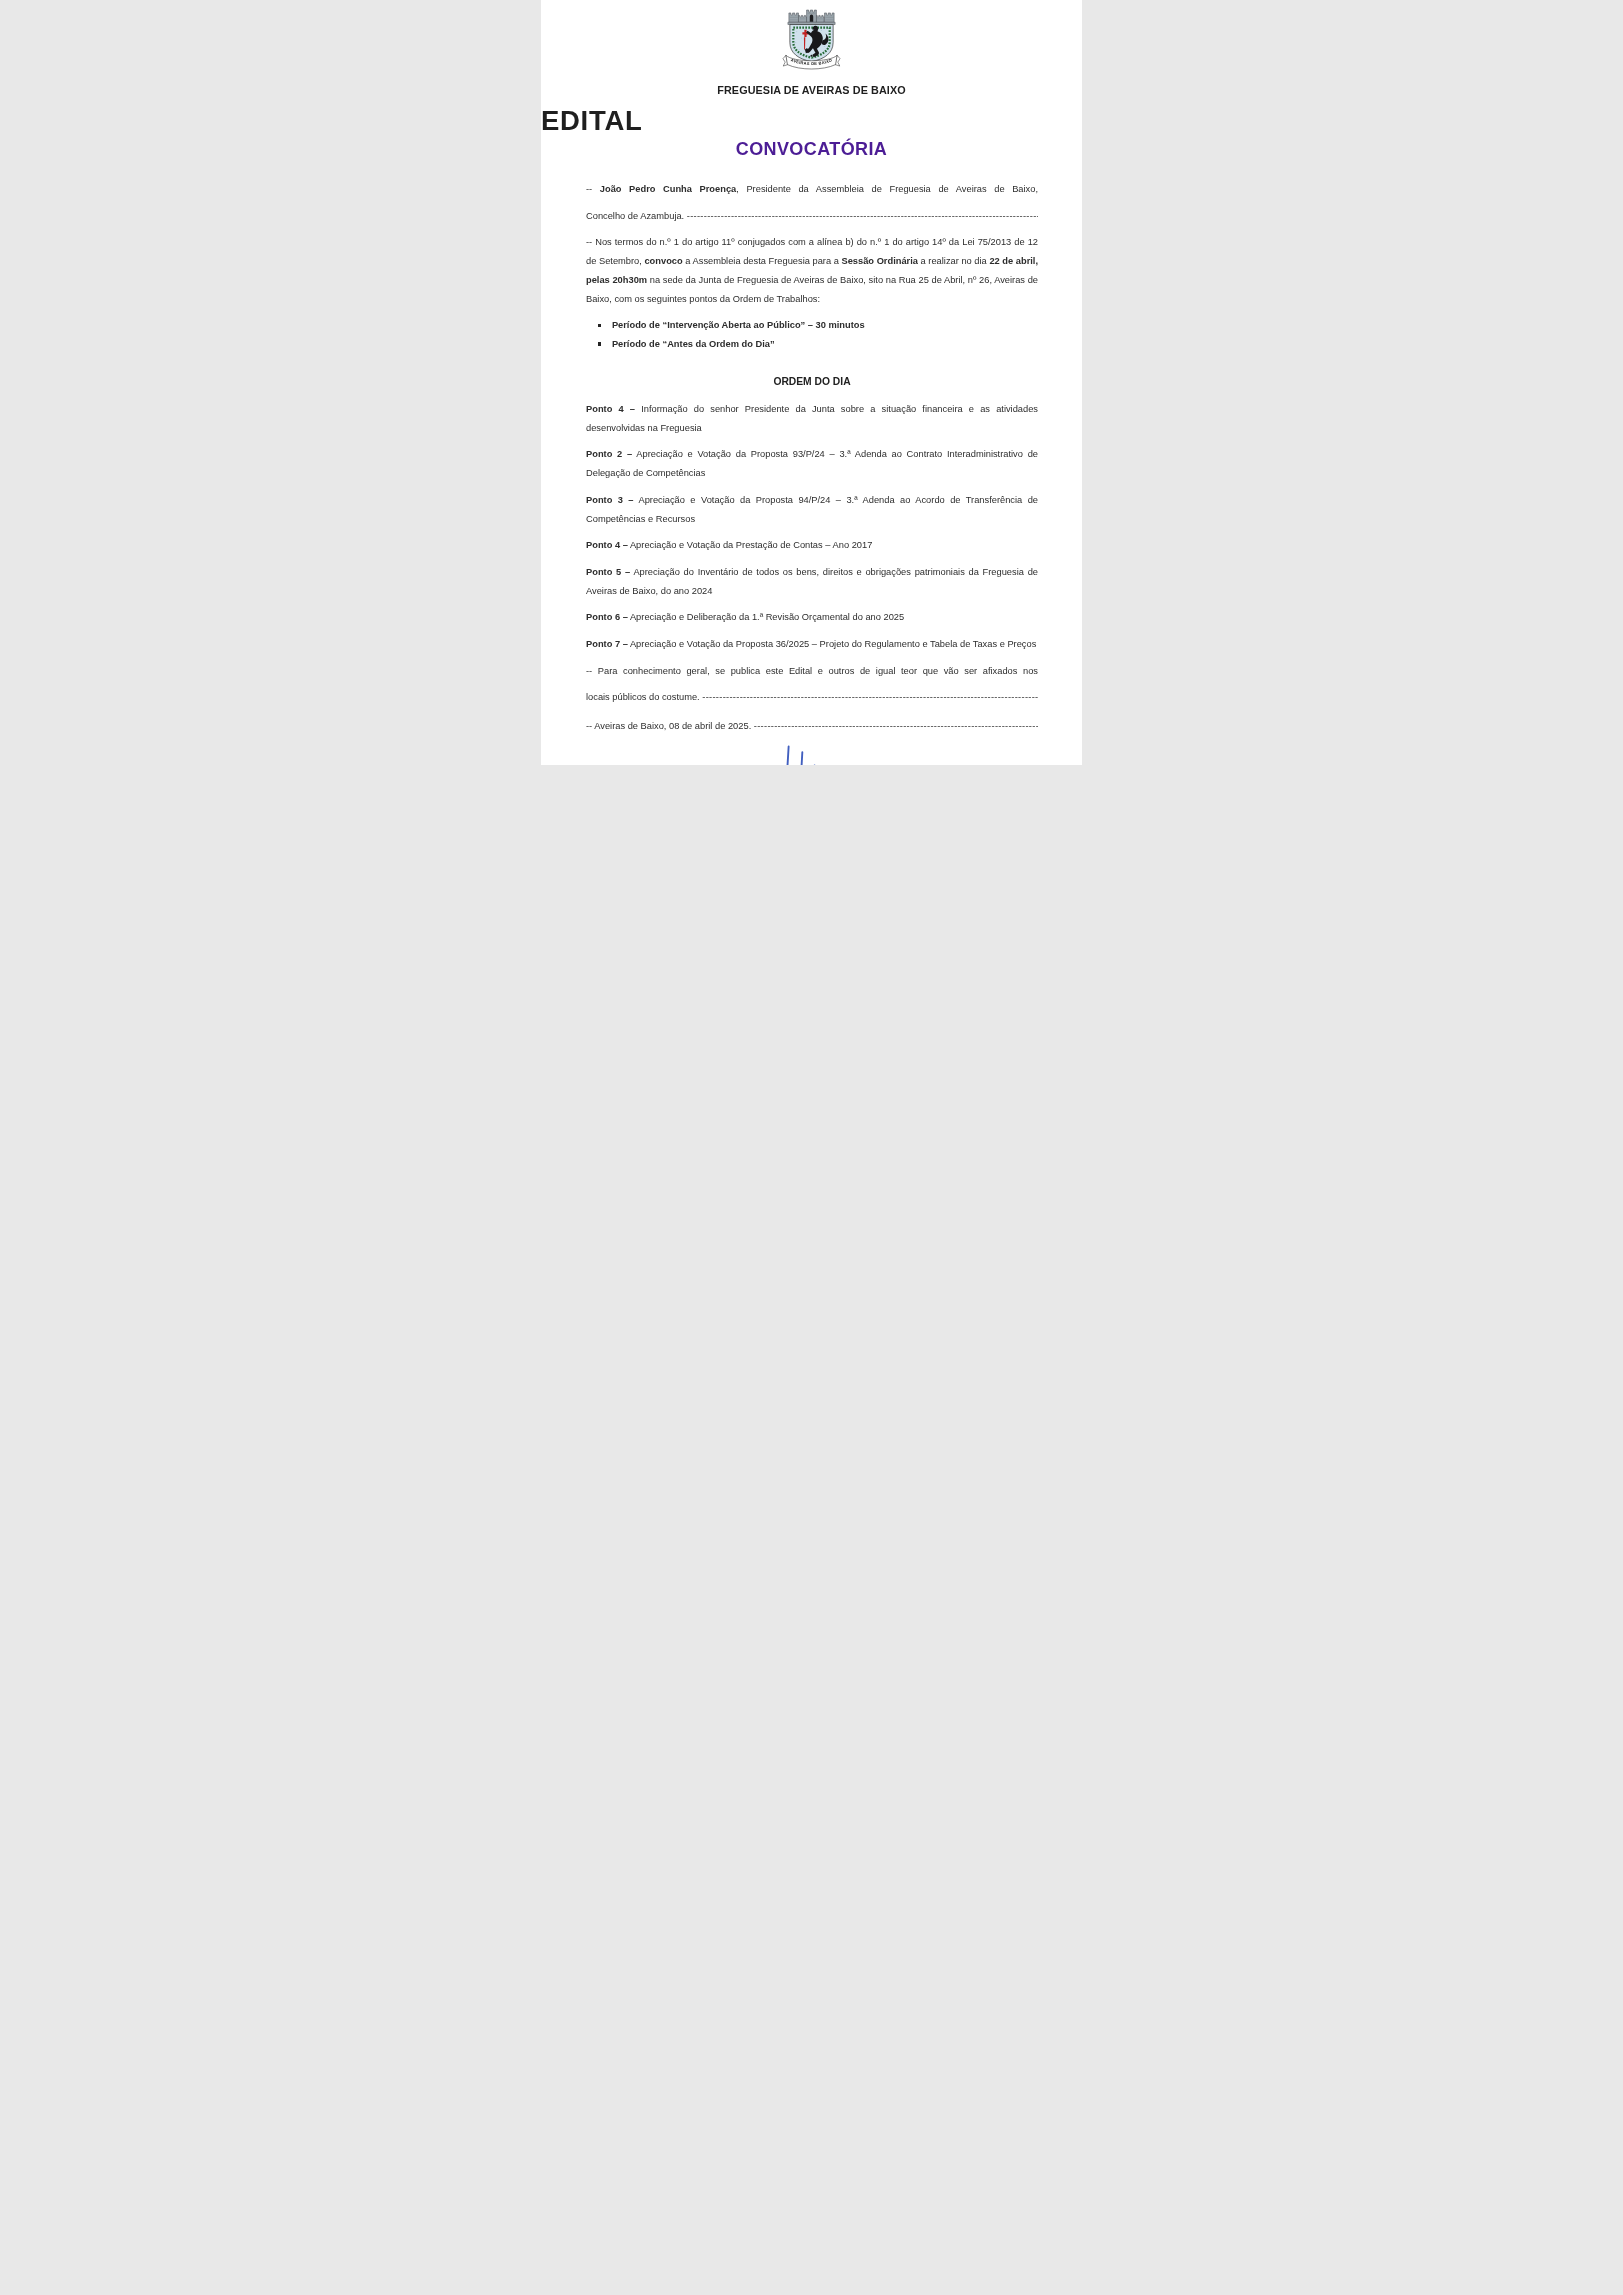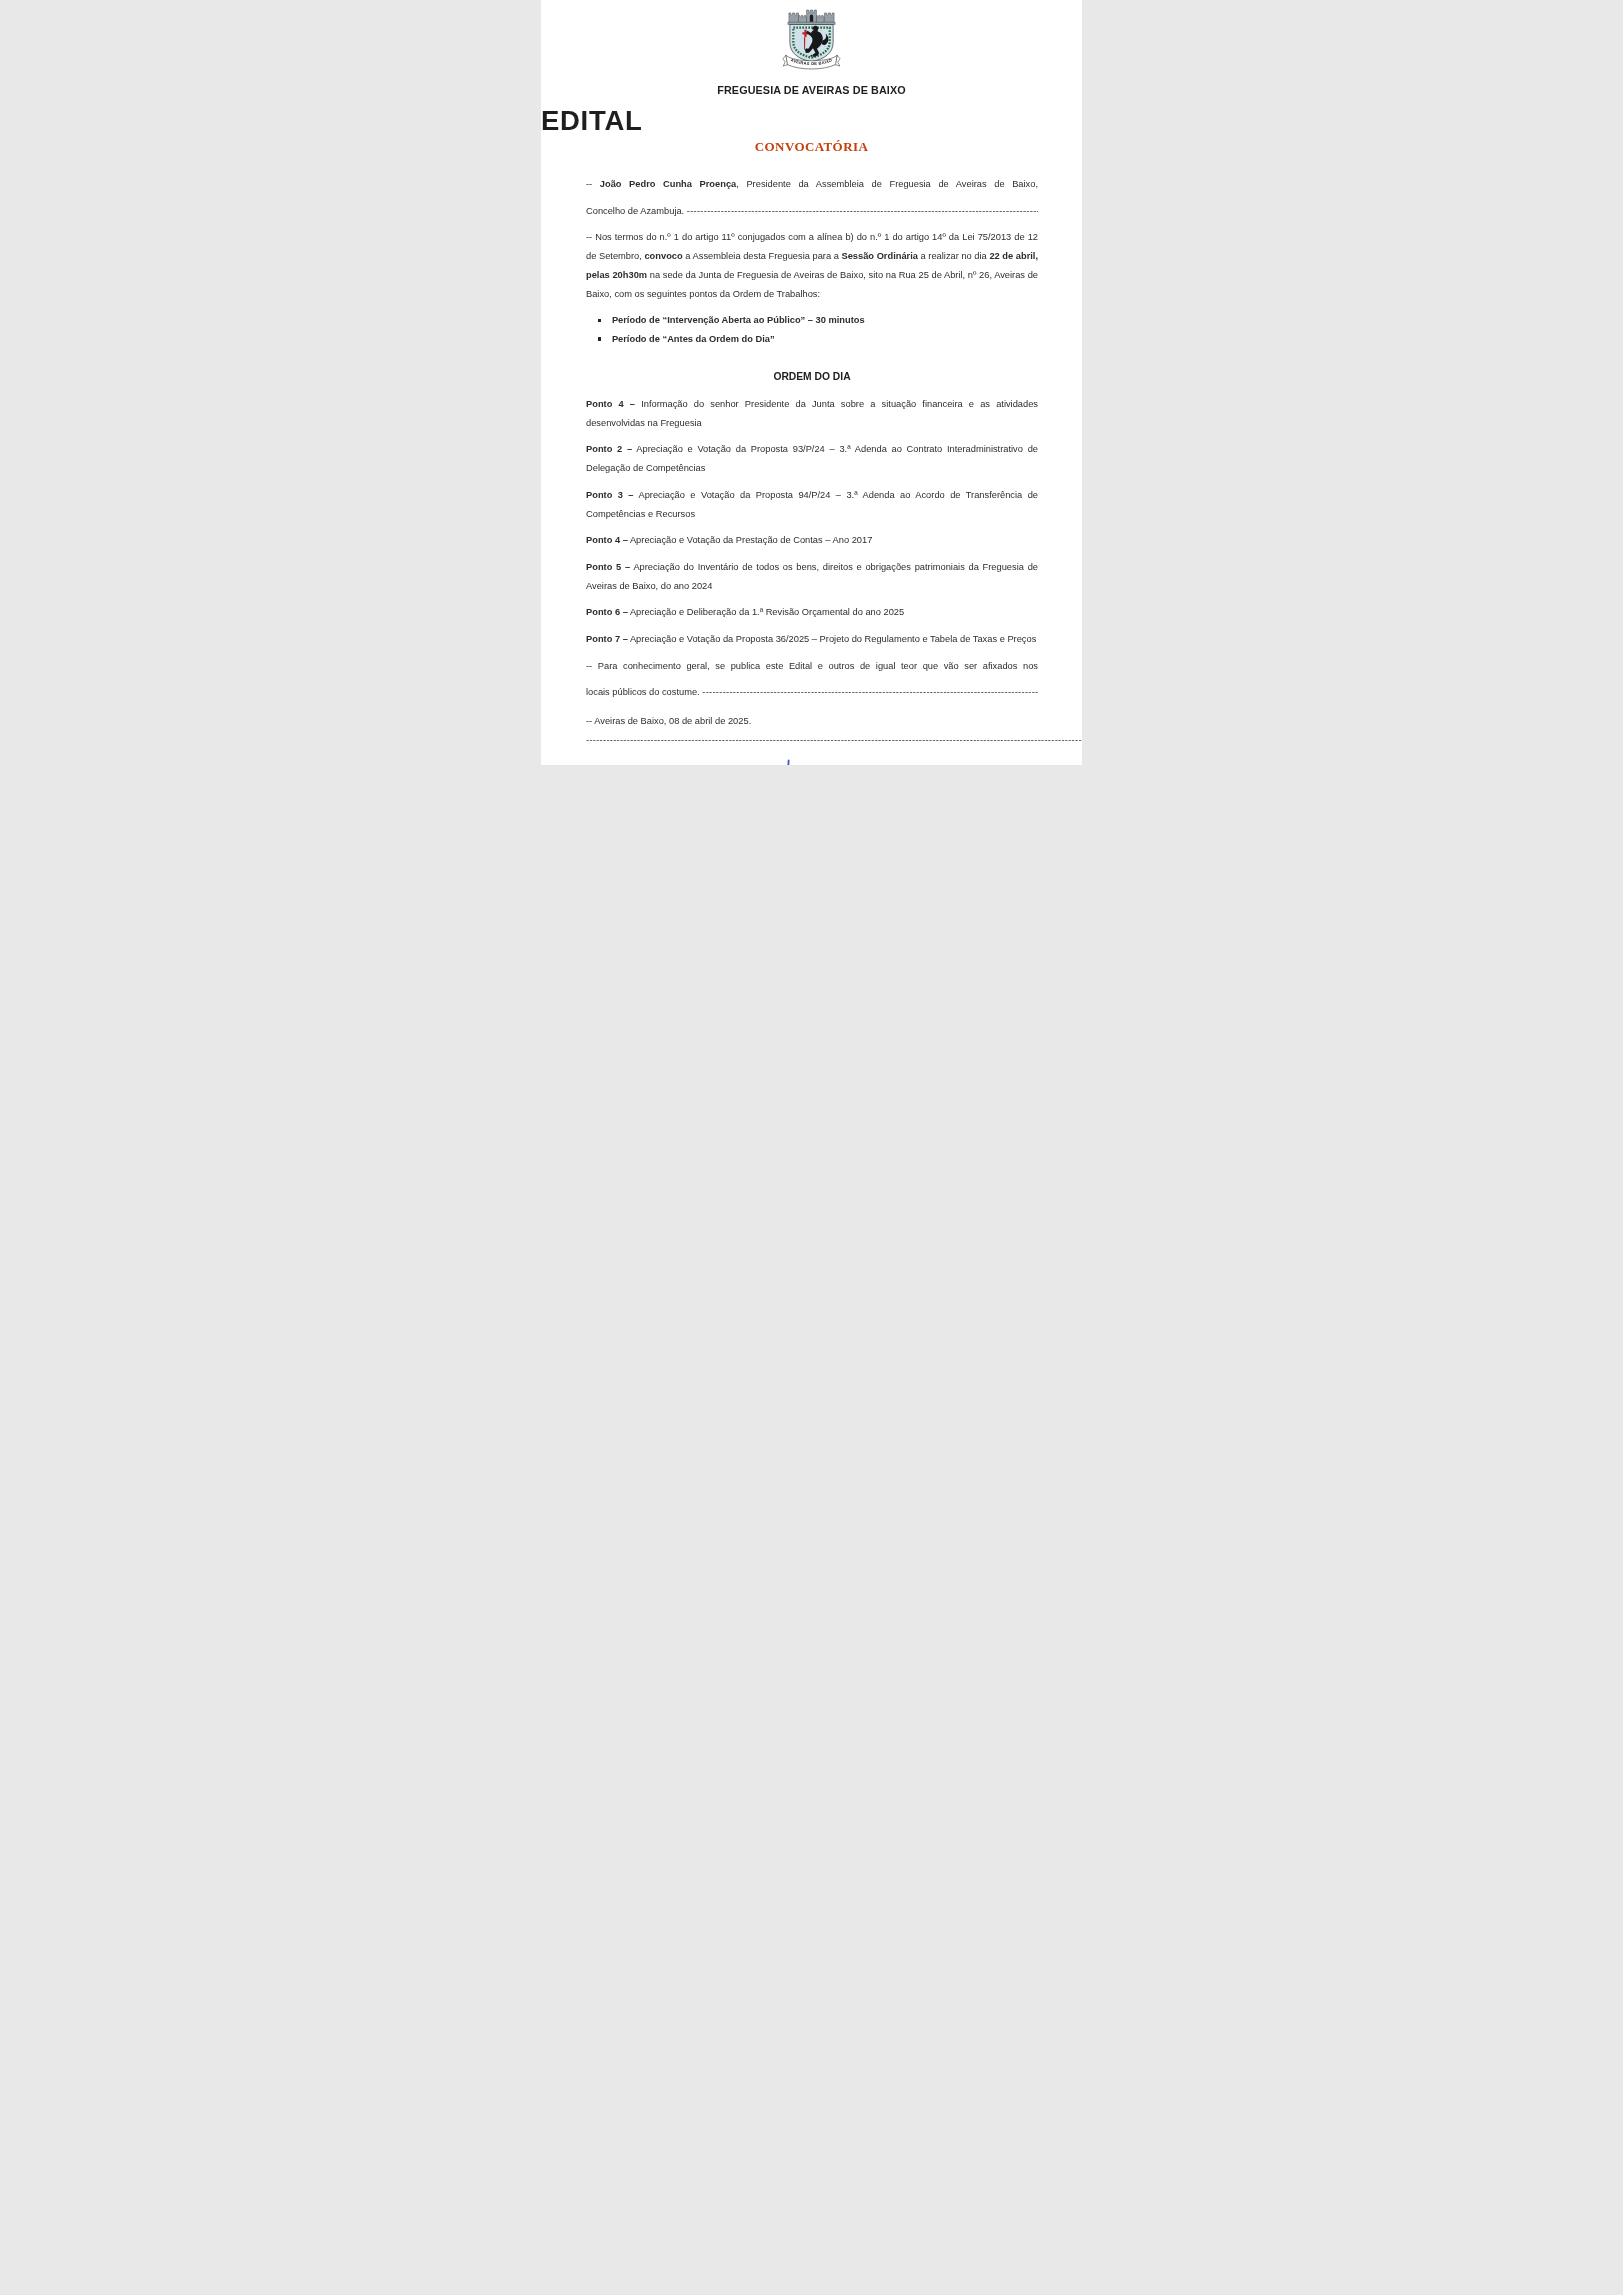--- a/index.html
+++ b/index.html
@@ -10,40 +10,40 @@
   }
   .content{padding:0 36px 0 37px;}
 
   .crest-wrap{text-align:center;padding-top:6.9px;height:72px;}
   .crest{width:59px;height:65px;}
 
   .org{ text-align:center;font-size:10.8px;font-weight:700;color:#1f1f1f;
         margin-top:4.9px;letter-spacing:0.1px;line-height:1.2;}
   .title{text-align:left;font-size:27.5px;font-weight:700;color:#1f1f1f;
         margin-top:9.8px;letter-spacing:0.7px;line-height:1;}
-  .subtitle{text-align:center;font-size:13px;font-weight:700;color:#c2410c;
-        margin-top:6.4px;letter-spacing:0.4px;line-height:1;font-family:Liberation Serif, serif;}
+  .subtitle{text-align:center;font-size:18px;font-weight:700;color:#4c1d95;
+        margin-top:6.4px;letter-spacing:0.4px;line-height:1;}
 
   .bodytext{margin-top:21.6px;font-size:9.3px;line-height:18.7px;}
   .para{margin:8px;text-align:justify;}
   .jline{text-align:justify;text-align-last:justify;}
   .fillline{display:flex;align-items:baseline;}
   .fillline .txt{white-space:pre;flex:0 0 auto;}
   .fill{flex:1 1 auto;overflow:hidden;white-space:nowrap;letter-spacing:0.3px;}
   .b{font-weight:700;}
 
   .bullets{padding-left:19.7px;}
   .bullet-row{display:flex;align-items:flex-start;font-weight:700;}
   .sq{width:3.4px;height:3.4px;background:#242424;margin:7.4px 10.8px 0 0;flex:none;}
 
   .agenda-heading{text-align:center;font-weight:700;font-size:10.3px;
         margin-top:19.7px;line-height:18.7px;color:#222;}
 
   .closing{margin-top:6.9px;}
-  .dateline{margin-top:9.8px;flex-direction:column;}
+  .dateline{margin-top:9.8px;}
 
   .signature-area{position:relative;height:89px;margin-top:16.7px;}
   .sig-role{position:absolute;top:7.9px;left:0;width:100%;text-align:center;
         font-size:9.3px;color:#222;}
   .sig-name{position:absolute;top:57px;left:0;width:100%;text-align:center;
         font-family:"DejaVu Serif",serif;font-style:italic;font-size:10.8px;color:#1d1d1d;}
   .sig-svg{position:absolute;left:50%;transform:translateX(-55%);top:-7.9px;
         width:118px;height:91px;}
 </style>
 </head>

